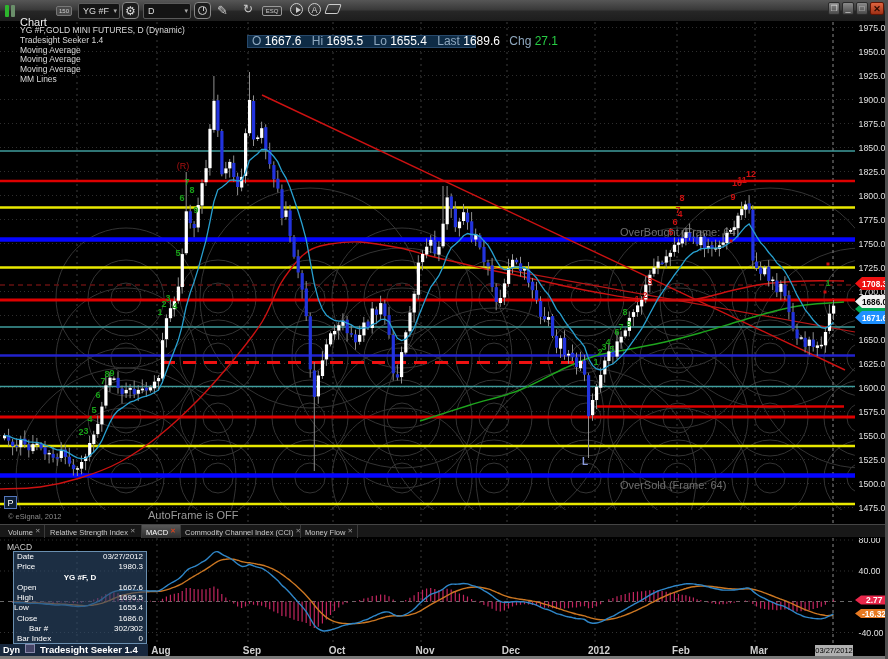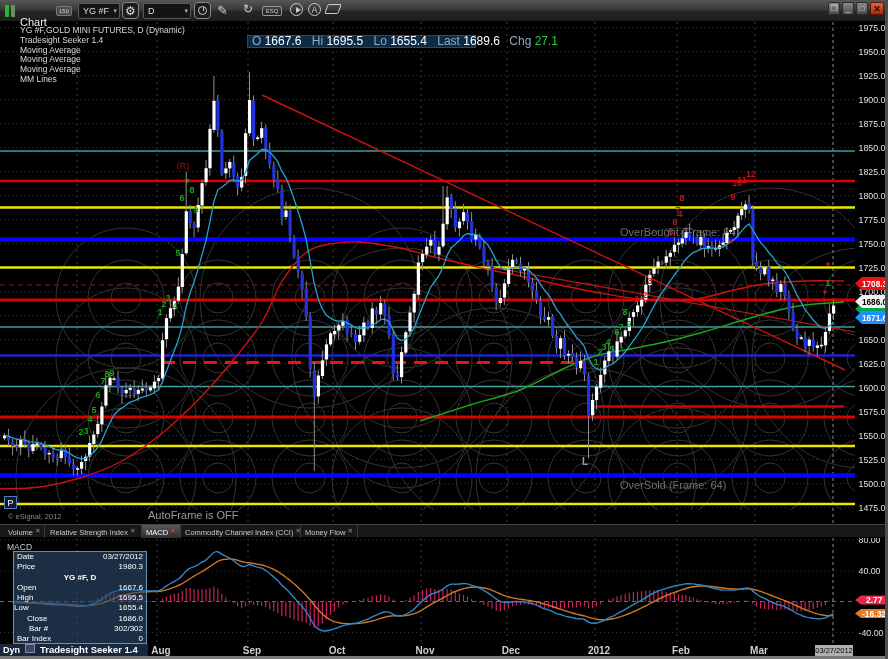--- a/index.html
+++ b/index.html
@@ -536,21 +536,21 @@
 
 <div class="abs" style="left:7px;top:542px;color:#cccccc;font-size:8.5px">MACD</div>
 
 <div class="abs" style="left:13px;top:551px;width:134px;height:93px;background:rgba(45,75,108,0.62);border:1px solid #6a8fb0;color:#fff;font-size:8px">
  <div style="position:relative;height:10.3px"><span style="margin-left:3px">Date</span><span style="position:absolute;right:3px">03/27/2012</span></div>
  <div style="position:relative;height:10.3px"><span style="margin-left:3px">Price</span><span style="position:absolute;right:3px">1980.3</span></div>
  <div style="position:relative;height:10.3px;text-align:center;font-weight:bold">YG #F, D</div>
  <div style="position:relative;height:10.3px"><span style="margin-left:3px">Open</span><span style="position:absolute;right:3px">1667.6</span></div>
  <div style="position:relative;height:10.3px"><span style="margin-left:3px">High</span><span style="position:absolute;right:3px">1695.5</span></div>
  <div style="position:relative;height:10.3px"><span style="margin-left:0">Low</span><span style="position:absolute;right:3px">1655.4</span></div>
- <div style="position:relative;height:10.3px"><span style="margin-left:13px">Close</span><span style="position:absolute;right:3px">1686.0</span></div>
+ <div style="position:relative;height:10.3px"><span style="margin-left:3px">Close</span><span style="position:absolute;right:3px">1686.0</span></div>
  <div style="position:relative;height:10.3px"><span style="margin-left:15px">Bar #</span><span style="position:absolute;right:3px">302/302</span></div>
  <div style="position:relative;height:10.3px"><span style="margin-left:3px">Bar Index</span><span style="position:absolute;right:3px">0</span></div>
 </div>
 
 <div class="abs" style="left:0;top:644px;width:148px;height:13px;background:rgba(25,42,66,0.92);color:#fff;font-size:9px;font-weight:bold;line-height:12px">
 <span style="margin-left:3px">Dyn</span><span style="display:inline-block;width:10px;height:9px;background:#446;border:1px solid #88a;margin-left:5px"></span><span style="margin-left:5px;font-size:9.5px">Tradesight Seeker 1.4</span></div>
 
 <div class="abs" style="left:815px;top:645px;width:38px;height:11px;background:#b0b0b0;color:#000;font-size:7.5px;text-align:center;line-height:11px">03/27/2012</div>
 
 <div class="abs" style="left:0;top:656px;width:888px;height:3px;background:#7a7a7a"></div>

